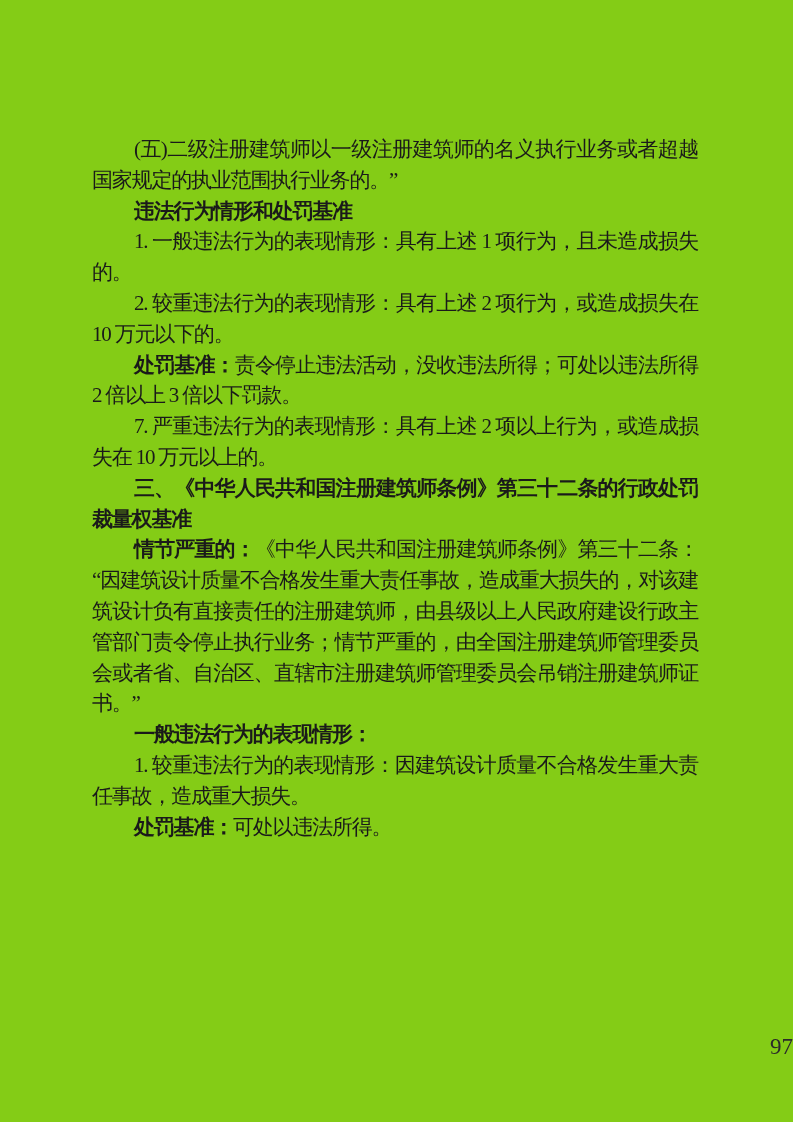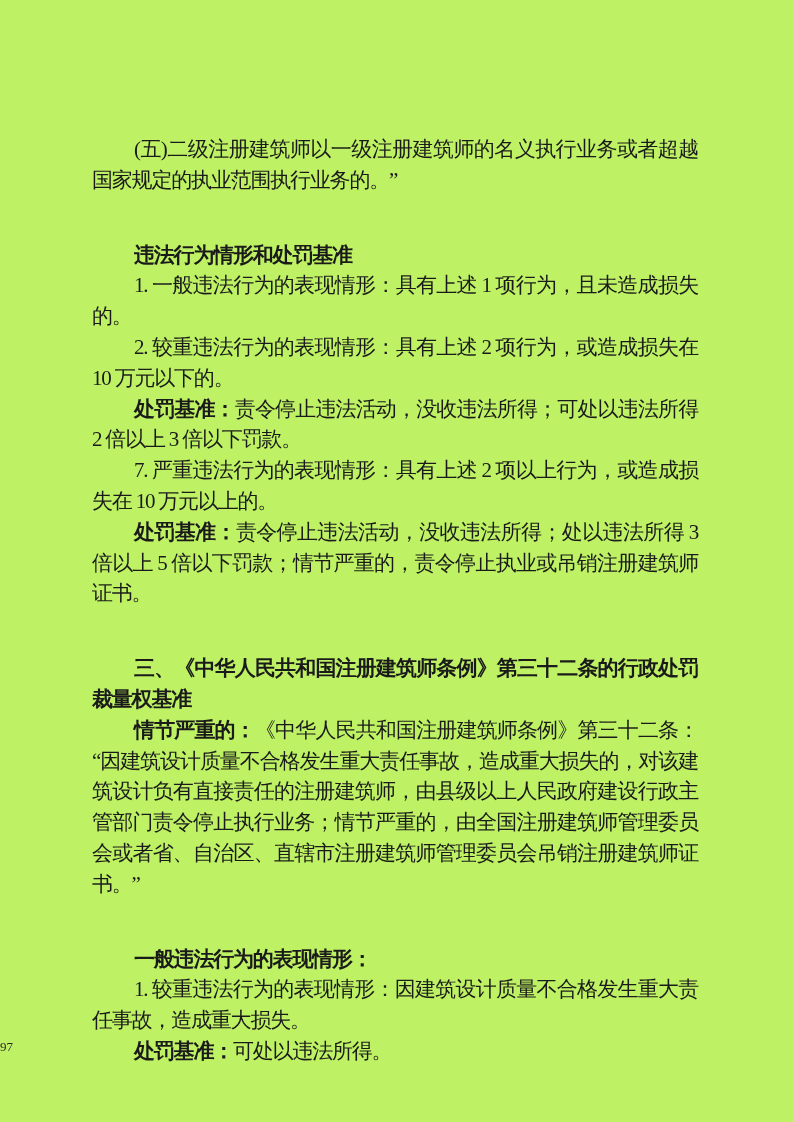--- a/index.html
+++ b/index.html
@@ -4,21 +4,21 @@
 <style>
   html, body {
     margin: 0;
     padding: 0;
     background: #ffffff;
   }
   .page {
     position: relative;
     width: 793px;
     height: 1122px;
-    background: #bef264;
+    background: #84cc16;
     overflow: hidden;
     font-family: "Liberation Serif", "DejaVu Serif", serif;
     color: #1a1a1a;
   }
   .content {
     position: absolute;
     left: 92px;
     top: 134px;
     width: 606px;
     font-size: 21px;
@@ -27,51 +27,49 @@
     text-align: justify;
   }
   .content p {
     margin: 0;
     padding: 0;
     text-indent: 2em;
   }
   .content p.heading {
     font-weight: 700;
     font-family: "Liberation Sans", "DejaVu Sans", sans-serif;
-    margin-top: 44px;
   }
   .run { font-weight: 400; }
   .run.bold {
     font-weight: 700;
     font-family: "Liberation Sans", "DejaVu Sans", sans-serif;
   }
   .footer {
     position: absolute;
     left: 0;
     right: 0;
     top: 1036px;
-    text-align: left;
-    font-size: 13px;
+    text-align: right;
+    font-size: 23px;
     line-height: 22px;
     color: #2b2b2b;
     font-family: "Liberation Serif", "DejaVu Serif", serif;
   }
 </style>
 </head>
 <body>
 
 <div class="page">
   <main class="content" id="doc-body">
       <p class="body"><span class="run">(五)二级注册建筑师以一级注册建筑师的名义执行业务或者超越国家规定的执业范围执行业务的。”</span></p>
       <p class="heading"><span class="run bold">违法行为情形和处罚基准</span></p>
       <p class="body"><span class="run">1. 一般违法行为的表现情形：具有上述 1 项行为，且未造成损失的。</span></p>
       <p class="body"><span class="run">2. 较重违法行为的表现情形：具有上述 2 项行为，或造成损失在 10 万元以下的。</span></p>
       <p class="body"><span class="run bold">处罚基准：</span><span class="run">责令停止违法活动，没收违法所得；可处以违法所得 2 倍以上 3 倍以下罚款。</span></p>
       <p class="body"><span class="run">7. 严重违法行为的表现情形：具有上述 2 项以上行为，或造成损失在 10 万元以上的。</span></p>
-      <p class="body"><span class="run bold">处罚基准：</span><span class="run">责令停止违法活动，没收违法所得；处以违法所得 3 倍以上 5 倍以下罚款；情节严重的，责令停止执业或吊销注册建筑师证书。</span></p>
       <p class="heading"><span class="run bold">三、《中华人民共和国注册建筑师条例》第三十二条的行政处罚裁量权基准</span></p>
       <p class="body"><span class="run bold">情节严重的：</span><span class="run">《中华人民共和国注册建筑师条例》第三十二条：“因建筑设计质量不合格发生重大责任事故，造成重大损失的，对该建筑设计负有直接责任的注册建筑师，由县级以上人民政府建设行政主管部门责令停止执行业务；情节严重的，由全国注册建筑师管理委员会或者省、自治区、直辖市注册建筑师管理委员会吊销注册建筑师证书。”</span></p>
       <p class="heading"><span class="run bold">一般违法行为的表现情形：</span></p>
       <p class="body"><span class="run">1. 较重违法行为的表现情形：因建筑设计质量不合格发生重大责任事故，造成重大损失。</span></p>
       <p class="body"><span class="run bold">处罚基准：</span><span class="run">可处以违法所得。</span></p>
     </main>
   <footer class="footer">
     <span>97</span>
   </footer>
 </div>

